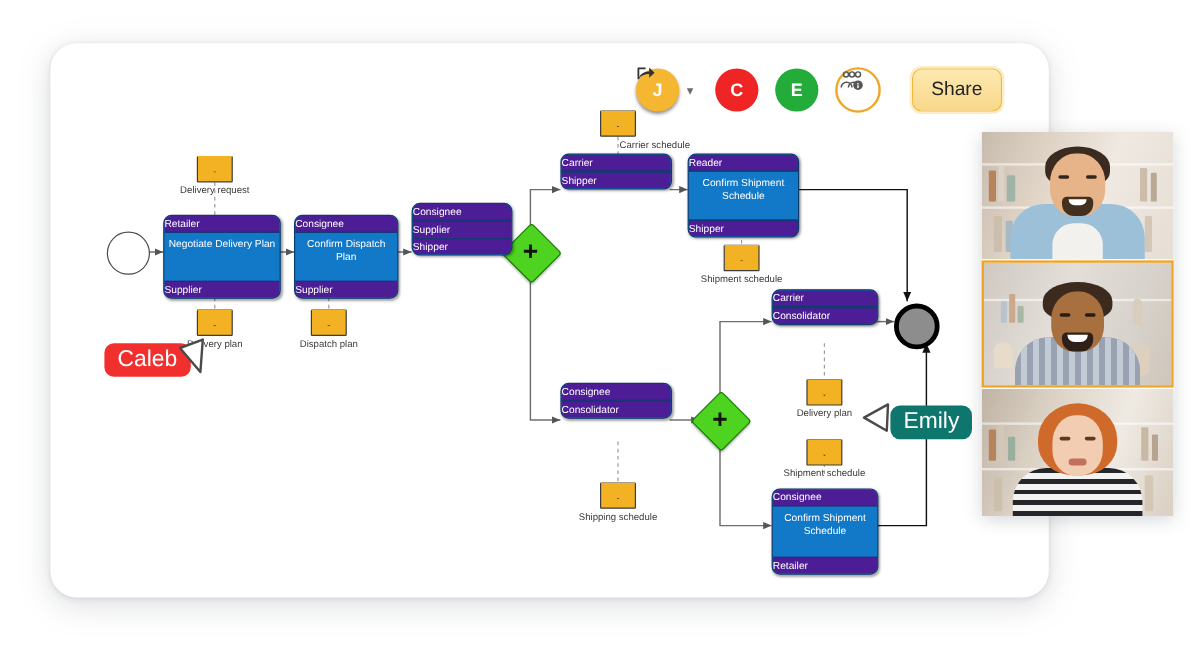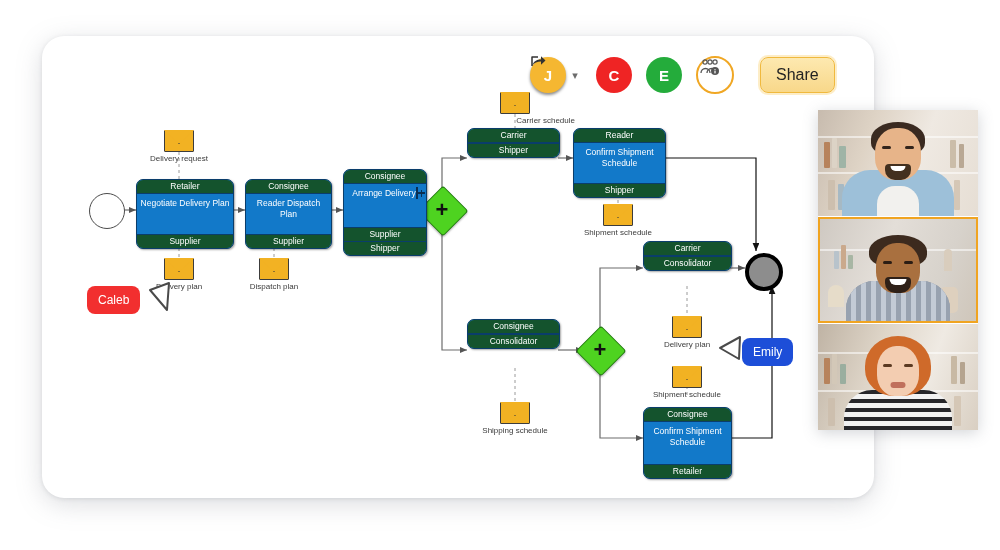--- a/index.html
+++ b/index.html
@@ -30,21 +30,21 @@
              box-shadow:0 0 0 2px rgba(250,214,130,.45);cursor:pointer;}
 
   
   #canvas{position:absolute;left:42px;top:36px;width:832px;height:462px;overflow:hidden;}
   svg{position:absolute;left:0;top:0;}
 
   
   .task{position:absolute;border-radius:7px;overflow:hidden;
         border:1px solid #0a3d6b;background:#1279c9;
         box-shadow:1px 1px 2px rgba(0,0,0,.35);}
-  .t-head,.t-foot{background:#14532d;color:#fff;text-align:center;
+  .t-head,.t-foot{background:#4c1d95;color:#fff;
         font-size:8.5px;line-height:13px;height:13px;
         border-top:1px solid #0a3d6b;}
   .t-head{border-top:none;border-bottom:1px solid #0a3d6b;}
   .t-body{color:#fff;text-align:center;font-size:8.5px;line-height:11px;
         padding:4px 3px 3px;position:relative;}
   .m-plus{width:10px;height:10px;border:1px solid #0a2f52;position:relative;margin:2px auto 0;}
   .m-plus:before,.m-plus:after{content:"";position:absolute;background:#0a2f52;}
   .m-plus:before{left:4px;top:1.5px;width:1.4px;height:7px;}
   .m-plus:after{top:4.2px;left:1.5px;height:1.4px;width:7px;}
   .m-par{margin:2px auto 0;width:12px;height:9px;display:flex;gap:1.6px;justify-content:center;}
@@ -66,24 +66,24 @@
       align-items:center;justify-content:center;color:#111;font-size:22px;
       font-weight:700;line-height:1;font-family:"Liberation Sans",sans-serif;}
 
   
   #start-event{position:absolute;width:34px;height:34px;border-radius:50%;
       background:#fff;border:1.4px solid #4b4b4b;}
   #end-event{position:absolute;width:30px;height:30px;border-radius:50%;
       background:#8d8d8d;border:4.5px solid #000;}
 
   
-  .cur-lbl{position:absolute;border-radius:8px;color:#fff;font-size:12px;
+  .cur-lbl{position:absolute;border-radius:8px;color:#fff;font-size:19px;
       padding:6px 11px;line-height:16px;}
   .cur-caleb{background:#f22f2f;}
-  .cur-emily{background:#1d4ed8;}
+  .cur-emily{background:#0f766e;}
 
   
   #videos{position:absolute;left:818px;top:110px;width:160px;height:320px;
       background:#fff;box-shadow:0 3px 14px rgba(110,115,125,.3);}
   .vtile{position:absolute;left:0;width:160px;height:106px;overflow:hidden;}
   .vtile.active{border:2.5px solid #f0a421;box-sizing:border-box;}
   .vbg{position:absolute;inset:0;}
   .shelf{position:absolute;left:0;right:0;height:2px;background:rgba(255,255,255,.55);}
   .bk{position:absolute;bottom:0;border-radius:1px;}
   .torso{position:absolute;left:50%;bottom:0;transform:translateX(-50%);border-radius:28px 28px 0 0;}
@@ -158,30 +158,26 @@
     <div class="gw-plus" style="left:541px;top:297px;">+</div>
 
     <div class="task" style="left:94px;top:143px;width:96px;">
       <div class="t-head">Retailer</div>
       <div class="t-body" style="height:33px;">Negotiate Delivery Plan</div>
       <div class="t-foot">Supplier</div>
     </div>
 
     <div class="task" style="left:203px;top:143px;width:85px;">
       <div class="t-head">Consignee</div>
-      <div class="t-body" style="height:33px;">Reader Dispatch Plan</div>
+      <div class="t-body" style="height:33px;">Confirm Dispatch Plan</div>
       <div class="t-foot">Supplier</div>
     </div>
 
     <div class="task" style="left:301px;top:133px;width:82px;">
       <div class="t-head">Consignee</div>
-      <div class="t-body" style="height:36px;">
-        <span>Arrange Delivery</span>
-        <span class="m-plus"></span>
-      </div>
       <div class="t-foot">Supplier</div>
       <div class="t-foot">Shipper</div>
     </div>
 
     <div class="task" style="left:425px;top:92px;width:91px;">
       <div class="t-head">Carrier</div>
       <div class="t-foot">Shipper</div>
     </div>
 
     <div class="task" style="left:531px;top:92px;width:91px;">

